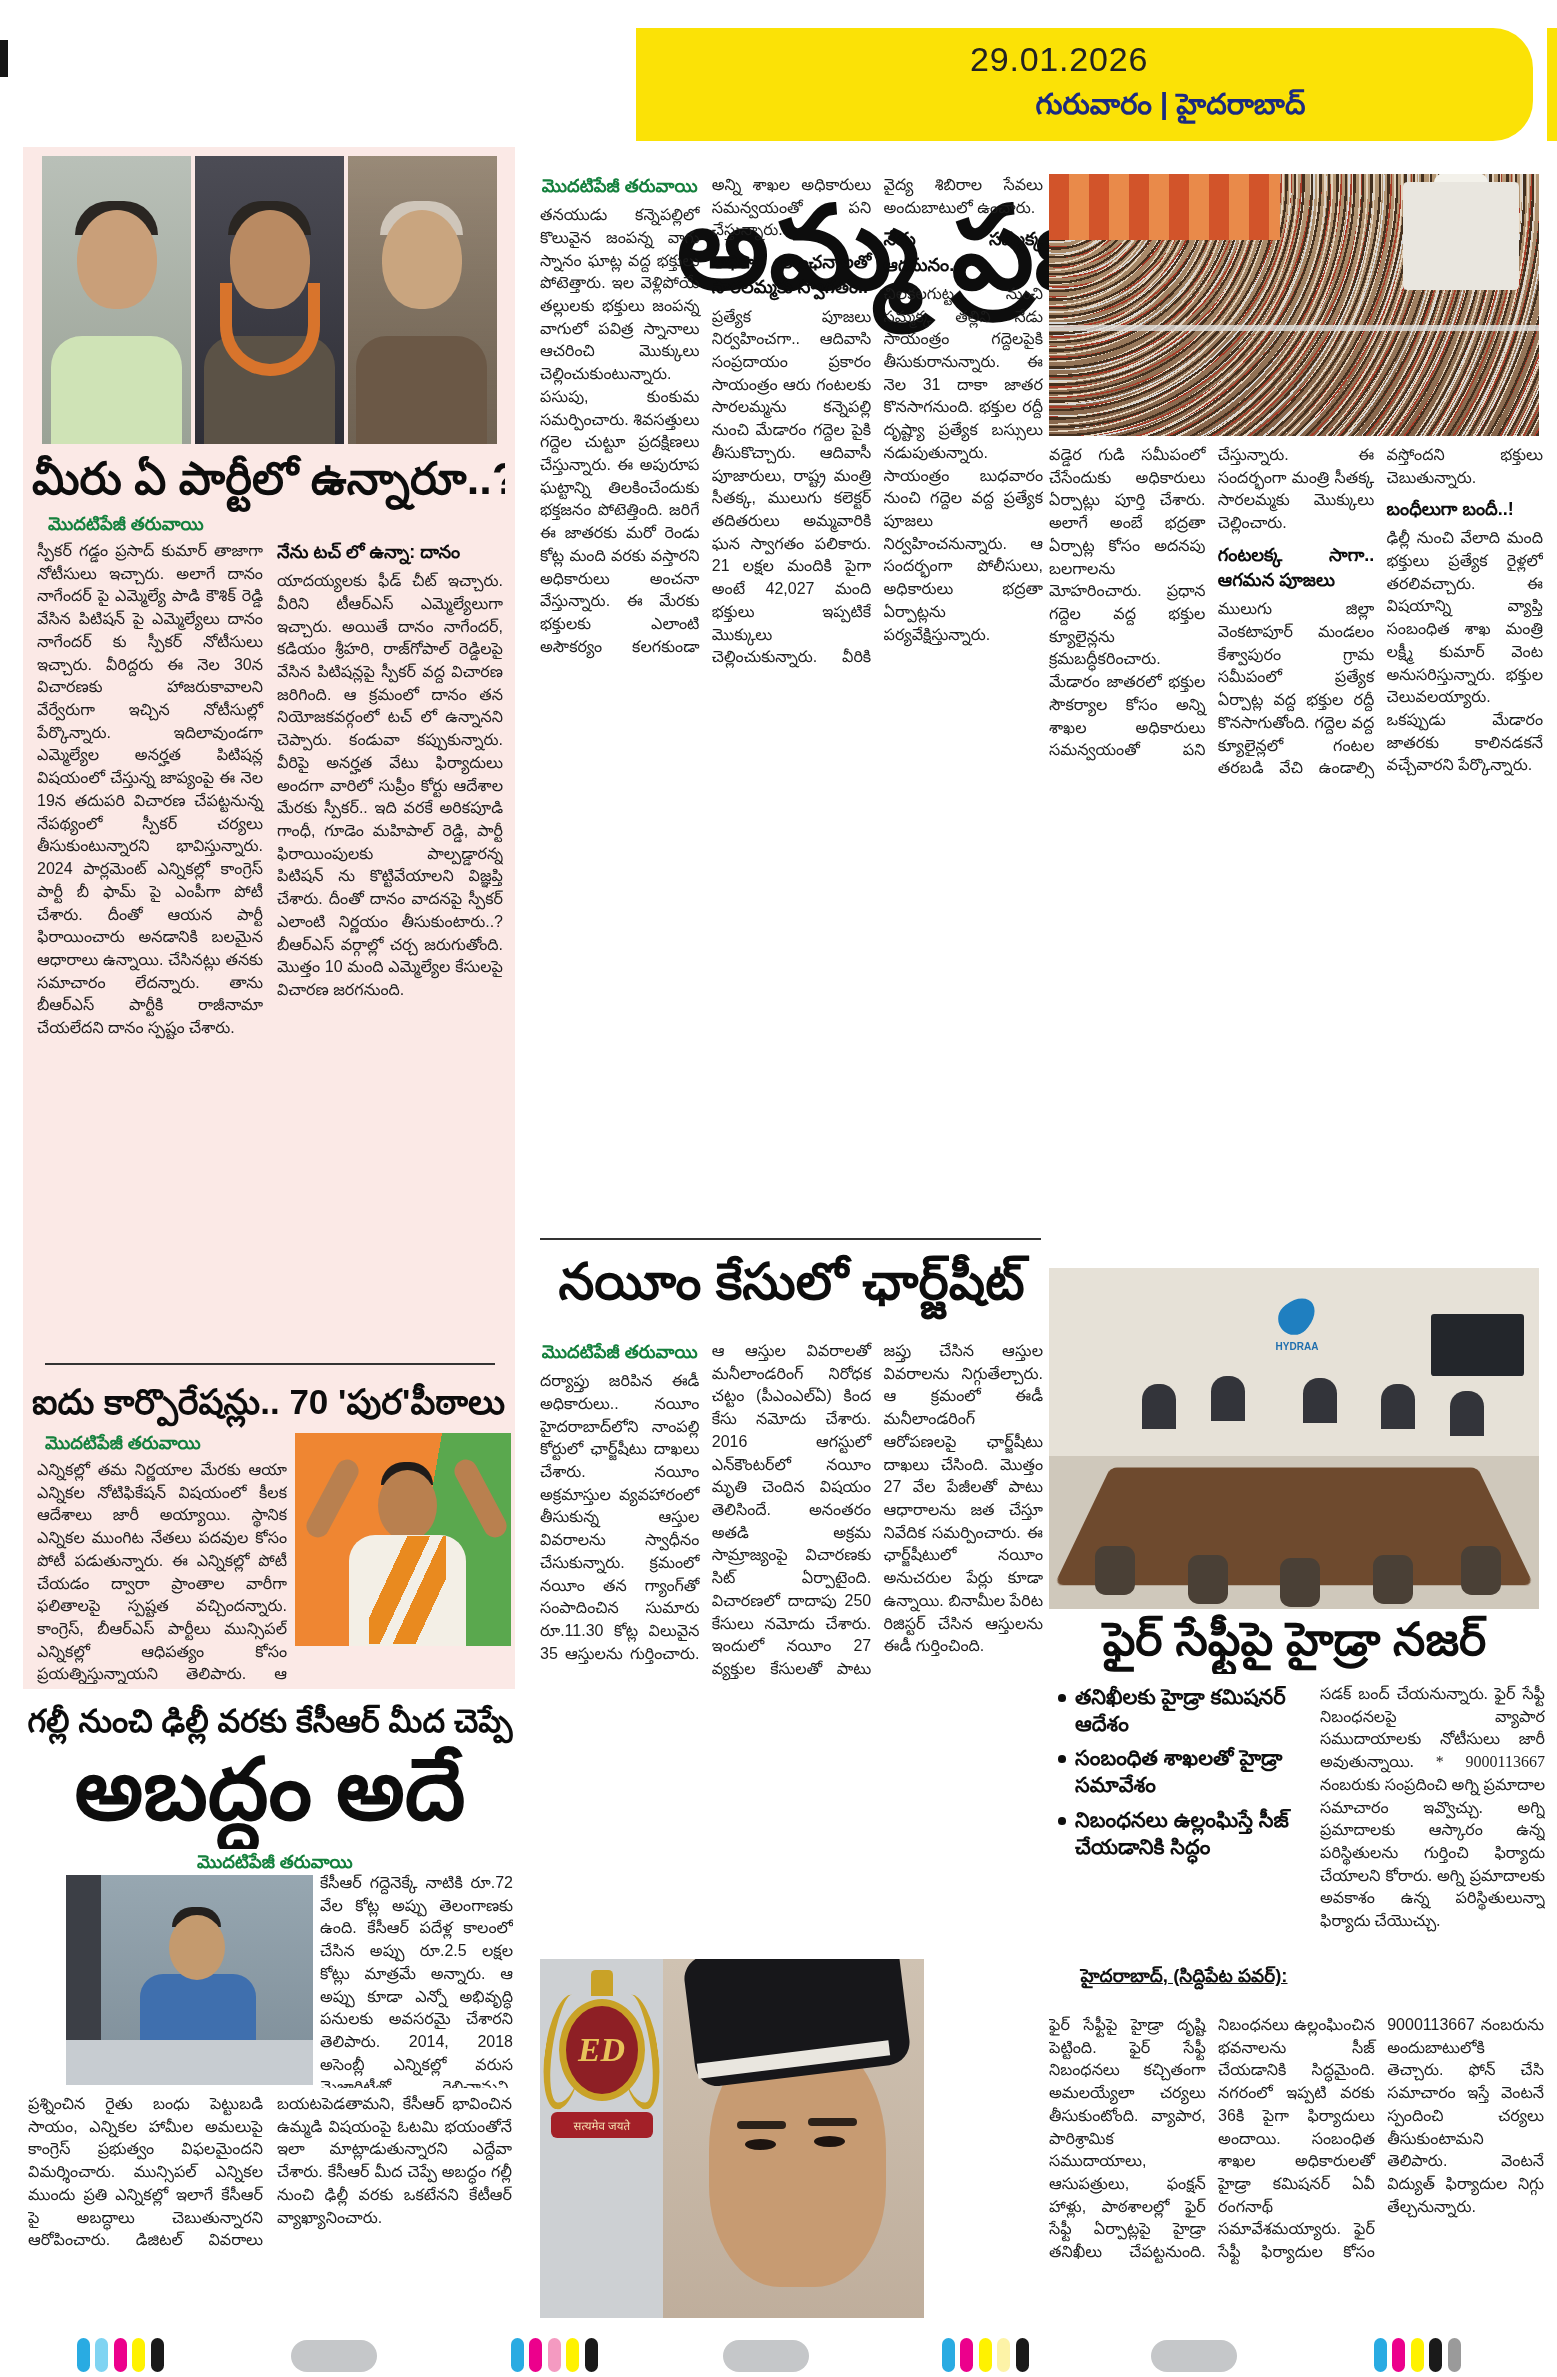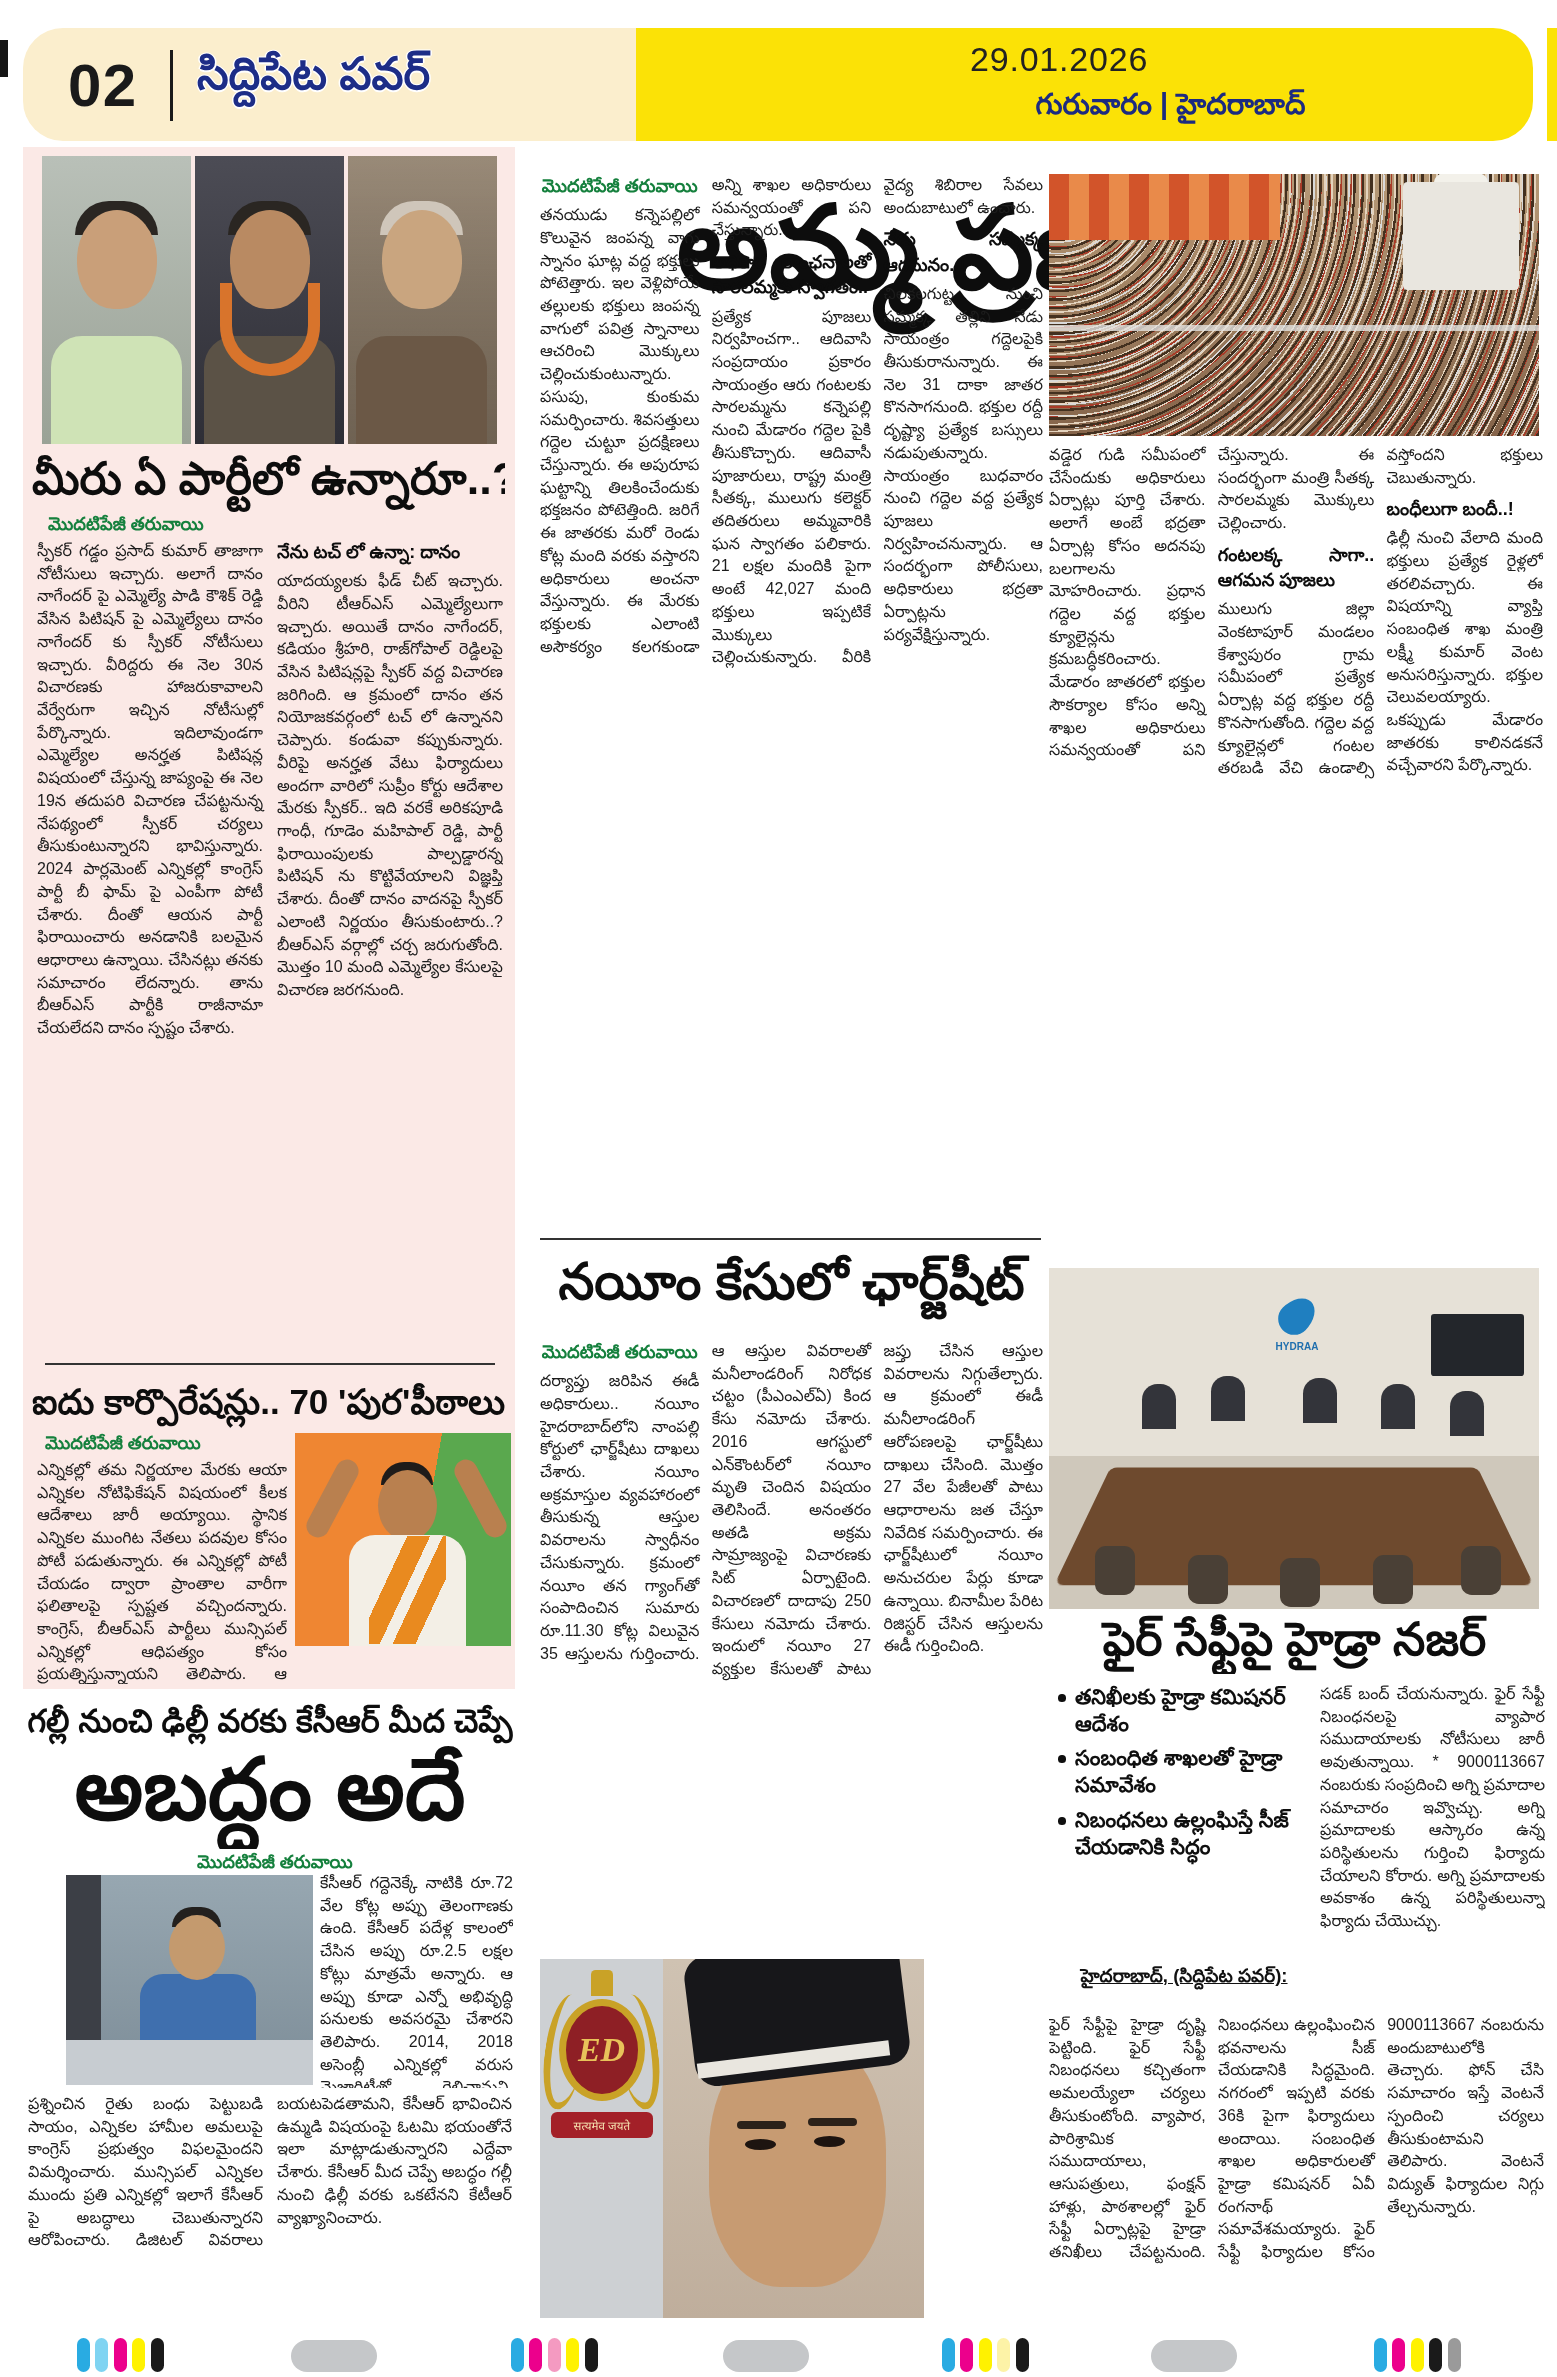--- a/index.html
+++ b/index.html
@@ -146,44 +146,39 @@
   .mt-person { position:absolute; width:34px; height:45px; border-radius:15.4px 15.4px 0 0; background:#33343a; }
   .mt-chairback { position:absolute; width:40px; height:49px; border-radius:10.8px; background:#4a4036; }
 
   .fire-headline { position:absolute; left:1047px; top:1612px; width:495px; height:62px; text-align:center;
                    font-size:46px; font-weight:bold; color:#0d0d0d; white-space:nowrap; overflow:hidden; }
   .fire-bullets { position:absolute; left:1055px; top:1684px; width:258px; height:268px; overflow:hidden; }
   .fire-bullets .b-item { position:relative; padding-left:20px; font-size:21px; font-weight:bold; color:#0f0f0f; line-height:1.28; margin-bottom:7.7px; }
   .fire-bullets .b-item:before { content:""; position:absolute; left:3.1px; top:10px; width:7.7px; height:7.7px; border-radius:50%; background:#0f0f0f; }
   .fire-dateline { position:absolute; left:1055px; top:1957px; width:258px; text-align:center;
                    font-size:18.5px; font-weight:bold; color:#111; text-decoration:underline;margin-top:8px; }
-  .fire-body-right { position:absolute; left:1320px; top:1683px; width:225px; height:324px; }
+  .fire-body-right { position:absolute; left:1320px; top:1683px; width:225px; height:324px;font-family:Liberation Serif, serif; }
   .fire-body-bottom { position:absolute; left:1049px; top:2014px; width:495px; height:304px; column-count:3; column-gap:12.3px; }
 
   
   .reg-row { position:absolute; left:0; top:2338px; width:1558px; height:35px; }
   .reg-group { position:absolute; top:0; display:flex; gap:5.4px; }
   .reg-oval { width:13px; height:34px; border-radius:7px; }
   .reg-pill { position:absolute; top:1.5px; width:86px; height:32px; border-radius:16px; background:#c5c7c9; }
   .m-cyan{background:#29abe2;} .m-lcyan{background:#7fd4f2;} .m-mag{background:#ec008c;}
   .m-pink{background:#f49ac1;} .m-yel{background:#fff200;} .m-lyel{background:#fdf3a7;}
   .m-blk{background:#1a1a1a;} .m-gry{background:#9a9a9a;}
 </style>
 </head>
 <body>
 
 <div class="page">
 
   <div class="corner-mark"></div>
 
-  <div class="hdr-cream">
-    <div class="page-number">02</div>
-    <div class="hdr-divider"></div>
-    <div class="paper-name">సిద్దిపేట పవర్</div>
-  </div>
   <div class="hdr-yellow">
     <div class="hdr-date">29.01.2026</div>
     <div class="hdr-daycity">గురువారం | హైదరాబాద్</div>
   </div>
   <div class="hdr-yellow-sliver"></div>
 
   <div class="main-headline">అమ్మ ప్రణమిల్లి..!</div>
 
   <div class="pink-panel"></div>
 

